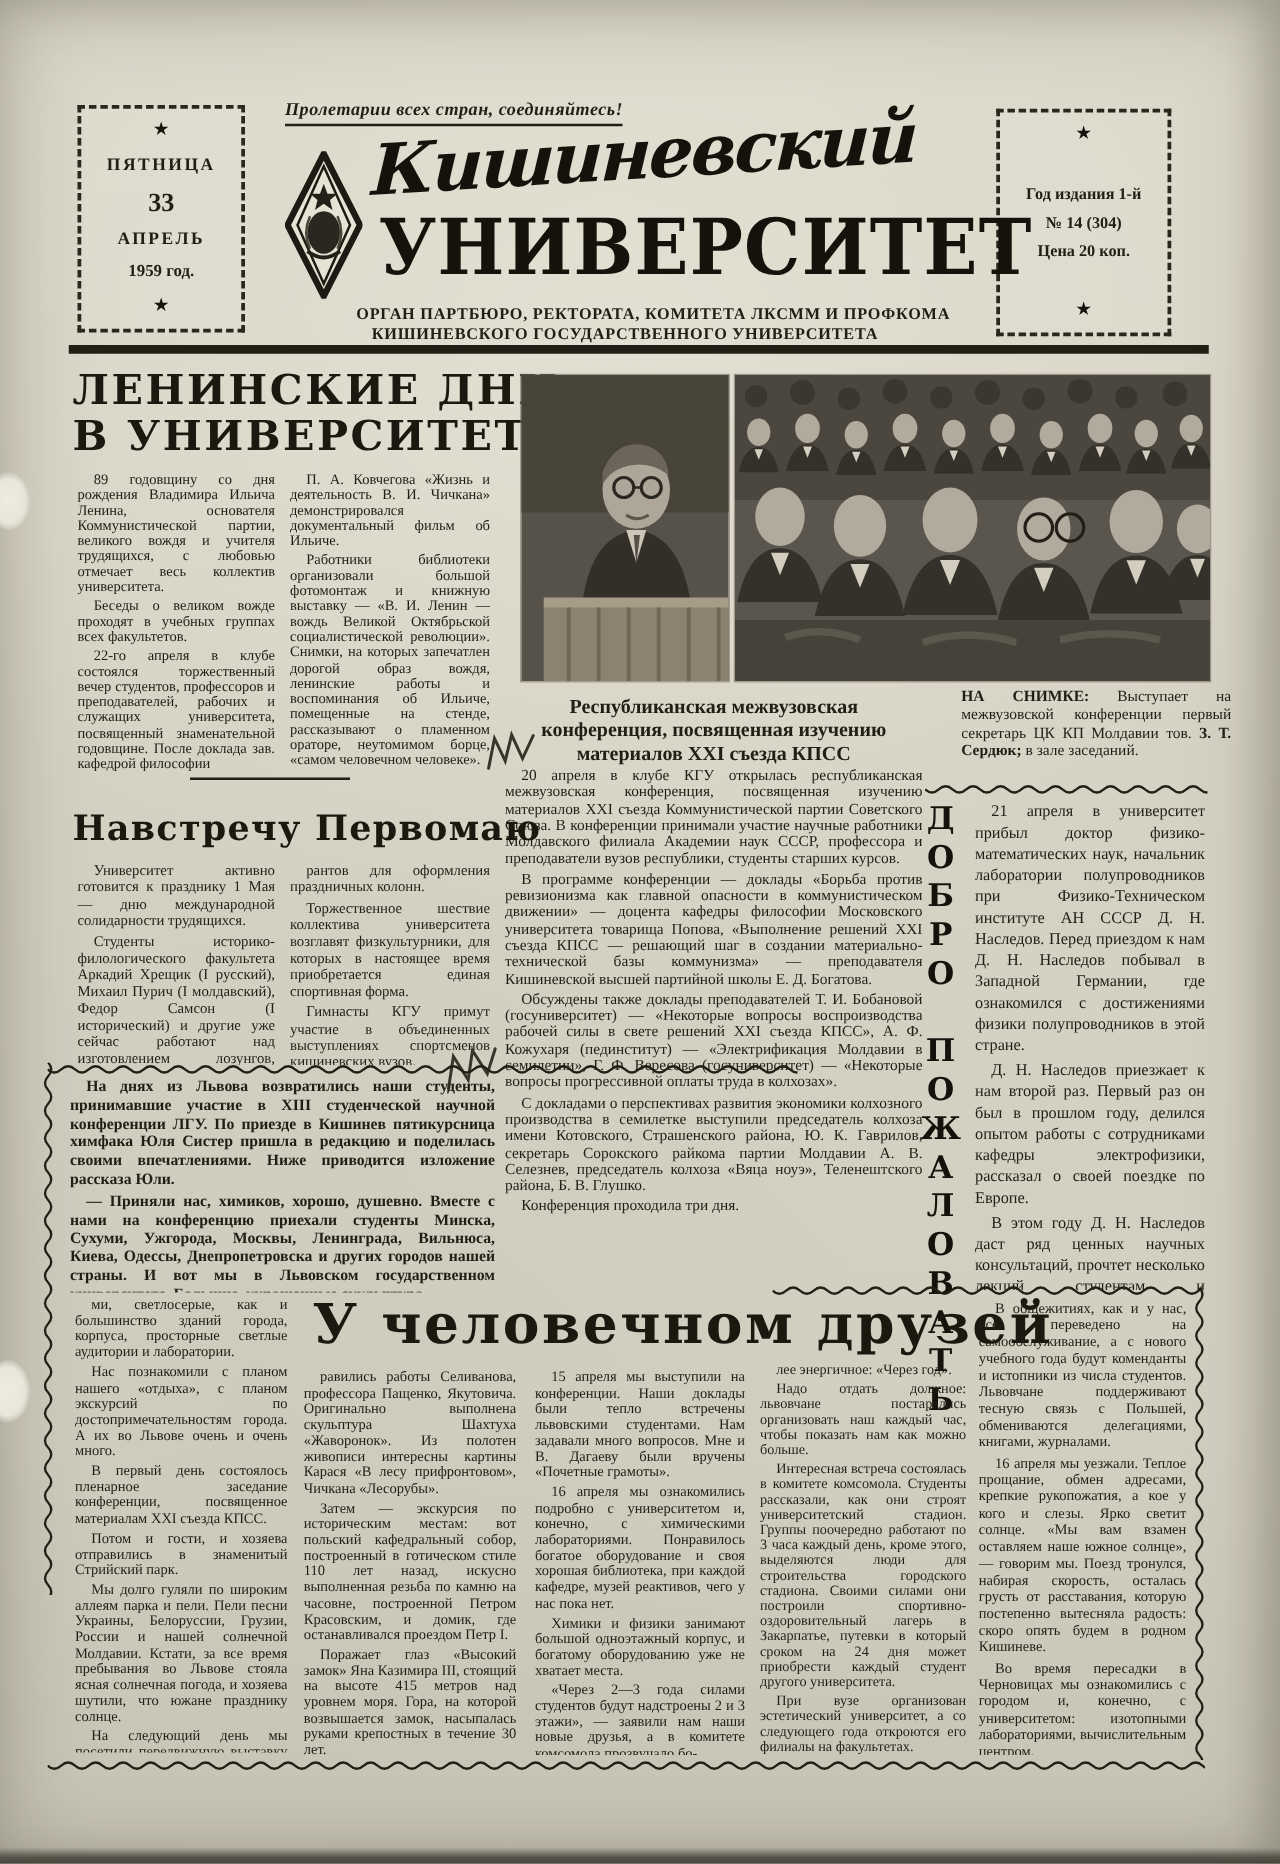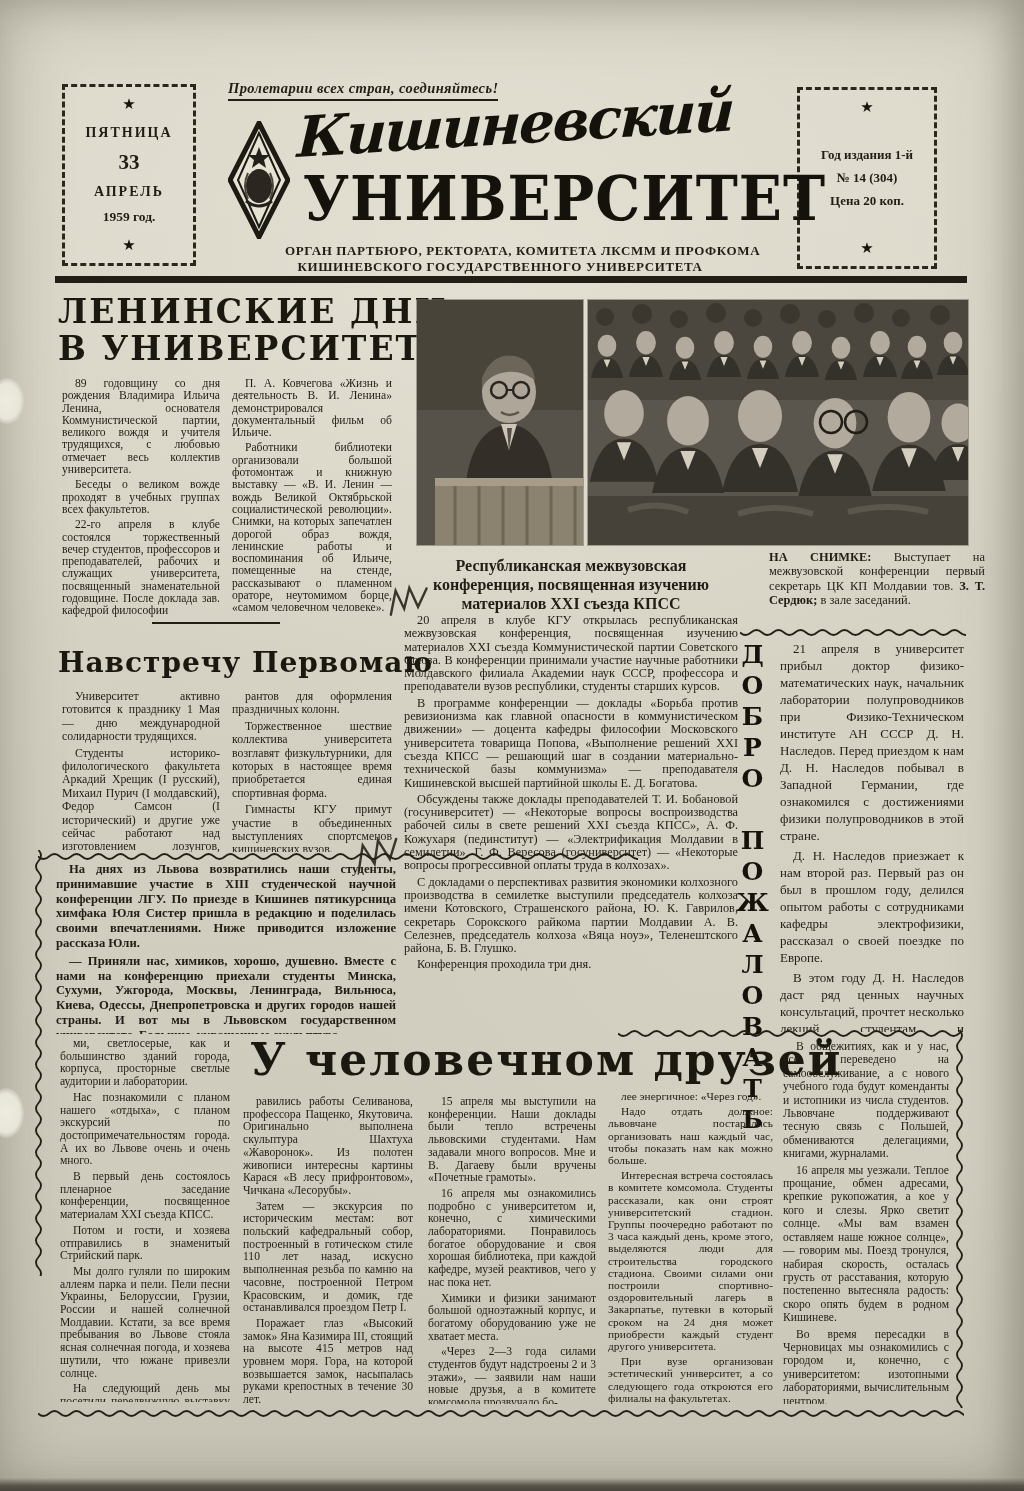--- a/index.html
+++ b/index.html
@@ -122,21 +122,21 @@
   <div class="abs serifhead lenin-head" style="left:58px;top:294px;width:338px;">
     <div>ЛЕНИНСКИЕ ДНИ</div>
     <div>В УНИВЕРСИТЕТЕ</div>
   </div>
   <div class="abs col just body-sm" style="left:62px;top:378px;width:158px;height:242px;">
     <p>89 годовщину со дня рождения Владимира Ильича Ленина, основателя Коммунистической партии, великого вождя и учителя трудящихся, с любовью отмечает весь коллектив университета.</p>
     <p>Беседы о великом вожде проходят в учебных группах всех факультетов.</p>
     <p>22-го апреля в клубе состоялся торжественный вечер студентов, профессоров и преподавателей, рабочих и служащих университета, посвященный знаменательной годовщине. После доклада зав. кафедрой философии</p>
   </div>
   <div class="abs col just body-sm" style="left:232px;top:378px;width:160px;height:242px;">
-    <p>П. А. Ковчегова «Жизнь и деятельность В. И. Ленина» демонстрировался документальный фильм об Ильиче.</p>
+    <p>П. А. Ковчегова «Жизнь и деятельность В. И. Чичкана» демонстрировался документальный фильм об Ильиче.</p>
     <p>Работники библиотеки организовали большой фотомонтаж и книжную выставку — «В. И. Ленин — вождь Великой Октябрьской социалистической революции». Снимки, на которых запечатлен дорогой образ вождя, ленинские работы и воспоминания об Ильиче, помещенные на стенде, рассказывают о пламенном ораторе, неутомимом борце, «самом человечном человеке».</p>
   </div>
   <div class="abs hairline" style="left:152px;top:622px;width:128px;height:2px;"></div>
 
   <div class="abs photo" style="left:417px;top:300px;width:166px;height:245px;">
     <svg width="166" height="245" viewBox="0 0 166 245">
       <rect width="166" height="245" fill="#56524a"></rect>
       <rect width="166" height="110" fill="#484439"></rect>
       <ellipse cx="92" cy="92" rx="27" ry="31" fill="#aea699"></ellipse>
       <path d="M65 78 Q75 52 98 56 Q116 60 118 80 Q104 70 90 72 Q72 74 65 88 Z" fill="#6b655a"></path>
@@ -266,21 +266,21 @@
     <p>— Приняли нас, химиков, хорошо, душевно. Вместе с нами на конференцию приехали студенты Минска, Сухуми, Ужгорода, Москвы, Ленинграда, Вильнюса, Киева, Одессы, Днепропетровска и других городов нашей страны. И вот мы в Львовском государственном университете. Большие, украшенные скульптура-</p>
   </div>
 
   <div class="abs lvov-head" style="left:250px;top:1034px;">У человечном друзей</div>
 
   <div class="abs col just lvov-col" style="left:60px;top:1038px;width:170px;height:364px;">
     <p>ми, светлосерые, как и большинство зданий города, корпуса, просторные светлые аудитории и лаборатории.</p>
     <p>Нас познакомили с планом нашего «отдыха», с планом экскурсий по достопримечательностям города. А их во Львове очень и очень много.</p>
     <p>В первый день состоялось пленарное заседание конференции, посвященное материалам XXI съезда КПСС.</p>
     <p>Потом и гости, и хозяева отправились в знаменитый Стрийский парк.</p>
-    <p>Мы долго гуляли по широким аллеям парка и пели. Пели песни Украины, Белоруссии, Грузии, России и нашей солнечной Молдавии. Кстати, за все время пребывания во Львове стояла ясная солнечная погода, и хозяева шутили, что южане привезли солнце.</p>
+    <p>Мы долго гуляли по широким аллеям парка и пели. Пели песни Украины, Белоруссии, Грузии, России и нашей солнечной Молдавии. Кстати, за все время пребывания во Львове стояла ясная солнечная погода, и хозяева шутили, что южане празднику солнце.</p>
     <p>На следующий день мы посетили передвижную выставку украинских художников.</p>
 
   </div>
   <div class="abs col just lvov-col" style="left:243px;top:1096px;width:170px;height:308px;">
     <p>равились работы Селиванова, профессора Пащенко, Якутовича. Оригинально выполнена скульптура Шахтуха «Жаворонок». Из полотен живописи интересны картины Карася «В лесу прифронтовом», Чичкана «Лесорубы».</p>
     <p>Затем — экскурсия по историческим местам: вот польский кафедральный собор, построенный в готическом стиле 110 лет назад, искусно выполненная резьба по камню на часовне, построенной Петром Красовским, и домик, где останавливался проездом Петр I.</p>
     <p>Поражает глаз «Высокий замок» Яна Казимира III, стоящий на высоте 415 метров над уровнем моря. Гора, на которой возвышается замок, насыпалась руками крепостных в течение 30 лет.</p>
   </div>
   <div class="abs col just lvov-col" style="left:428px;top:1096px;width:168px;height:308px;">
     <p>15 апреля мы выступили на конференции. Наши доклады были тепло встречены львовскими студентами. Нам задавали много вопросов. Мне и В. Дагаеву были вручены «Почетные грамоты».</p>

